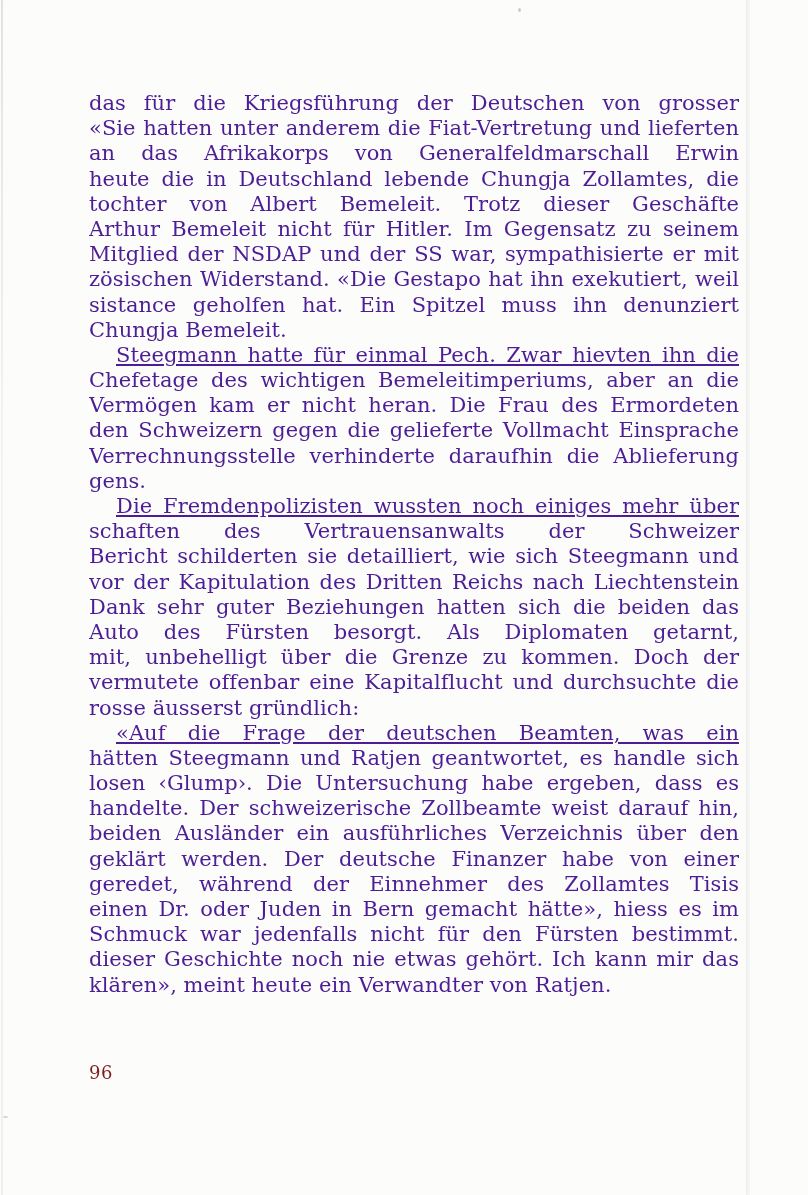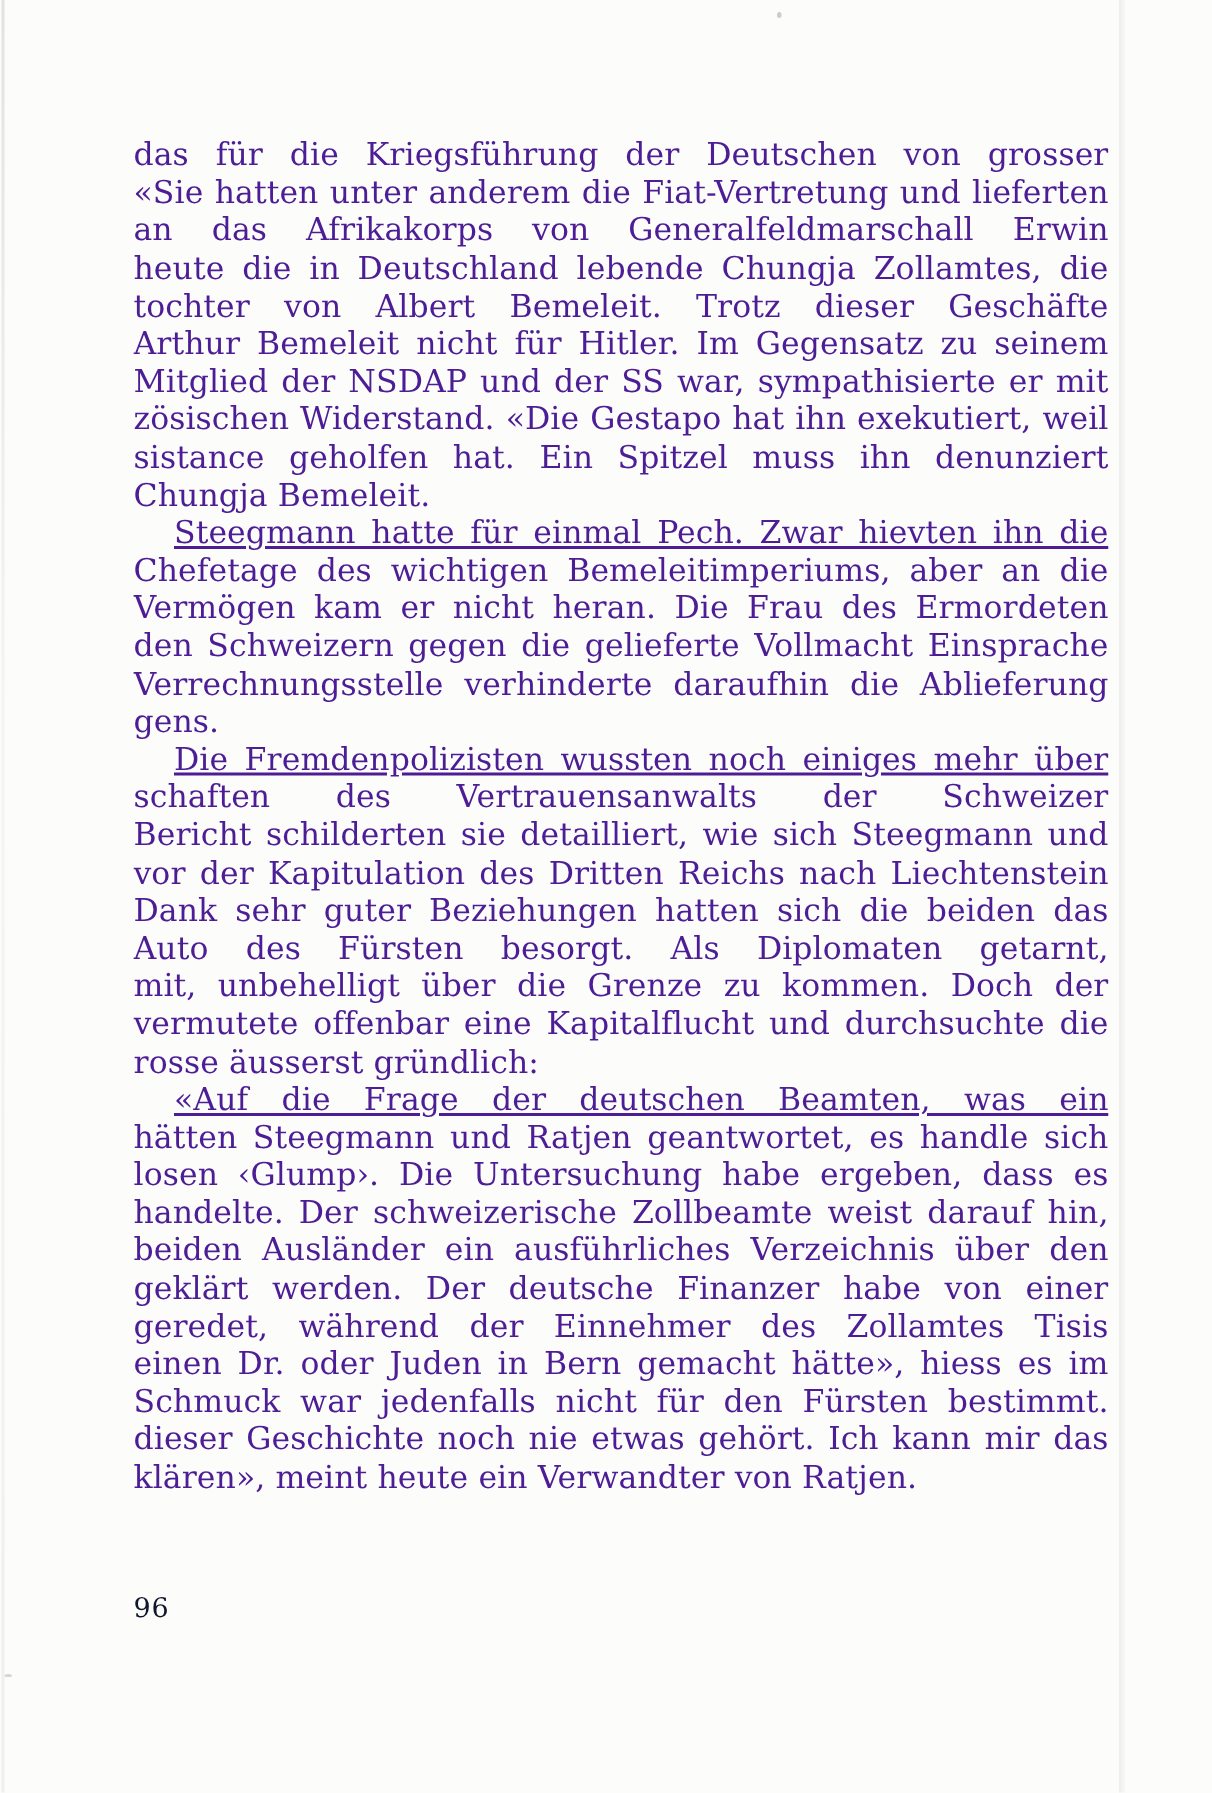--- a/index.html
+++ b/index.html
@@ -82,21 +82,21 @@
   .line.indent {
     text-indent: 27px;
     text-decoration: underline;
   }
   .page-number {
     position: absolute;
     left: 89px;
     top: 1060px;
     height: 26px;
     line-height: 26px;
-    color: #0f172a;
+    color: #7f1d1d;
     font-size: 18px;
     letter-spacing: 0.5px;
   }
 </style>
 </head>
 <body>
 
 <div class="page-scan">
   <div class="edge-left"></div>
   <div class="edge-right-shadow"></div>

